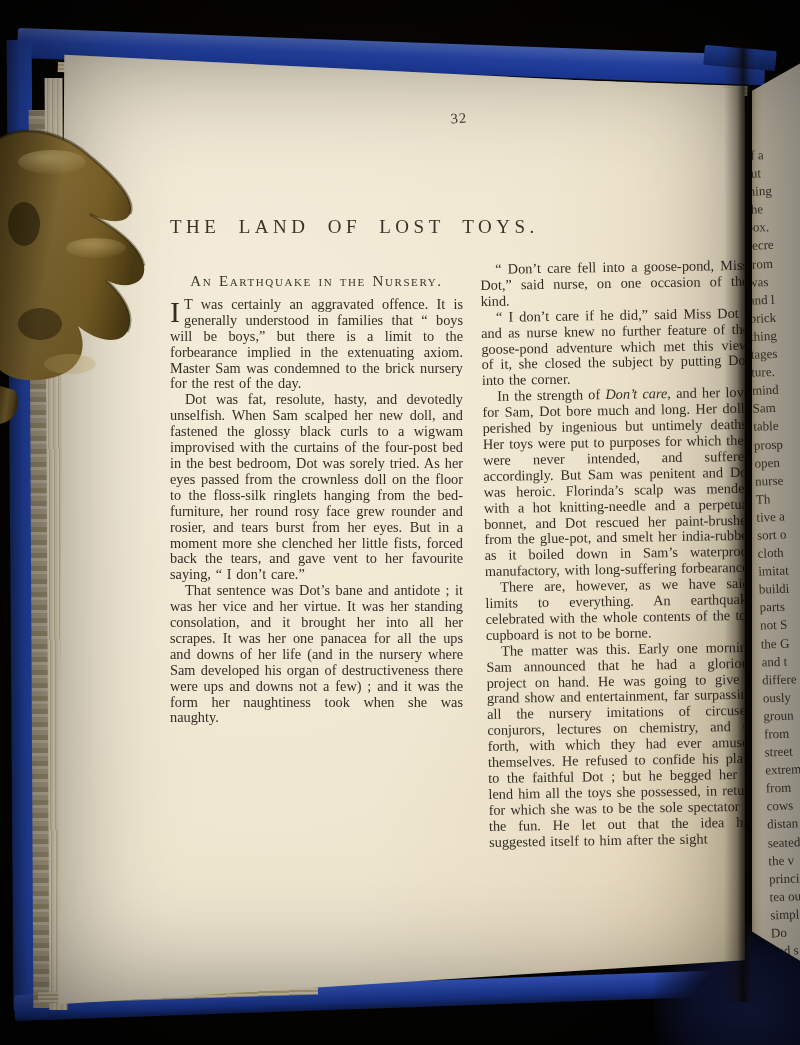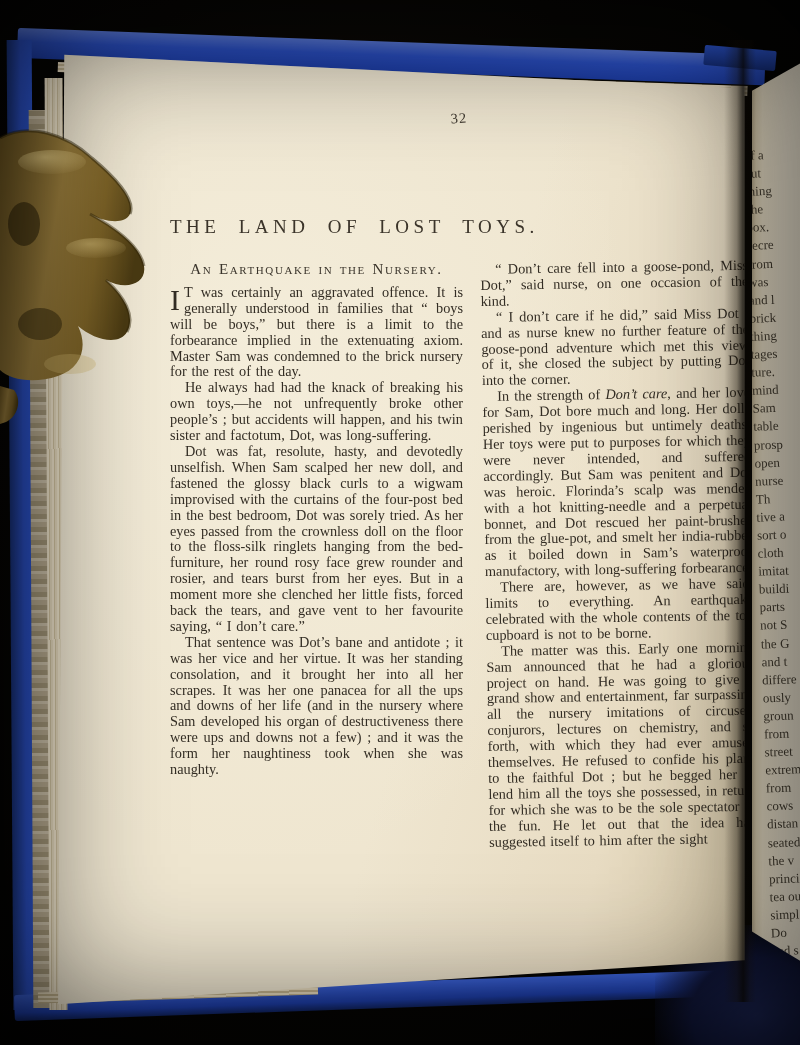--- a/index.html
+++ b/index.html
@@ -49,21 +49,21 @@
   .page-content{position:absolute;left:114px;top:52px;width:578px;color:var(--ink);}
   .pageno{position:absolute;top:6px;left:0;width:100%;text-align:center;
     font-size:14.5px;letter-spacing:1px;color:#3e382e;transform:rotate(-4deg);}
   .title{position:absolute;top:112px;left:0;width:100%;text-align:left;
     font-size:19px;letter-spacing:4.5px;word-spacing:9px;color:#3b342a;white-space:nowrap;}
   .cols{position:absolute;top:158px;left:0;width:100%;display:flex;gap:17px;}
   .col{font-size:14.3px;line-height:15.9px;text-align:justify;word-spacing:1.2px;}
   .col-left{width:293px;}
   .col-right{width:268px;transform:rotate(-0.9deg);transform-origin:0 0;}
   .heading{font-size:15px;font-weight:normal;font-variant:small-caps;
-    letter-spacing:1.6px;text-align:center;margin:0 0 7px 0;color:#3a342b;}
+    letter-spacing:1.6px;text-align:center;margin:12px 0 7px 0;color:#3a342b;}
   .para{margin:0;}
   .indent{text-indent:15px;}
   .dropcap{float:left;font-size:30px;line-height:27px;padding:1px 4px 0 0;}
   em{}
   
   .sliver{position:absolute;left:752px;top:58px;width:48px;height:910px;
     clip-path:polygon(0 3.6%,100% 0.6%,100% 99.2%,0 96%);
     background:linear-gradient(90deg,#cdbf9f 0,#e8dec6 22%,#f2e9d5 70%,#f6eeda 100%);}
   .frag-col{position:absolute;left:6px;top:88px;transform:rotate(-2deg);
     font-size:13px;line-height:18.1px;color:#443d30;white-space:nowrap;}
@@ -93,21 +93,20 @@
   <div class="page-bottom-edge"></div>
 
   <div class="page-main">
     <div class="page-content">
       <div class="pageno">32</div>
       <div class="title">THE LAND OF LOST TOYS.</div>
       <div class="cols">
         <div class="col col-left">
           <h3 class="heading">An Earthquake in the Nursery.</h3>
           <p class="para"><span class="dropcap">I</span><span>T was certainly an aggravated offence. It is generally understood in families that “ boys will be boys,” but there is a limit to the forbearance implied in the extenuating axiom. Master Sam was condemned to the brick nursery for the rest of the day.</span></p>
-          <p class="para indent">He always had had the knack of breaking his own toys,—he not unfrequently broke other people’s ; but accidents will happen, and his twin sister and factotum, Dot, was long-suffering.</p>
           <p class="para indent">Dot was fat, resolute, hasty, and devotedly unselfish. When Sam scalped her new doll, and fastened the glossy black curls to a wigwam improvised with the curtains of the four-post bed in the best bedroom, Dot was sorely tried. As her eyes passed from the crownless doll on the floor to the floss-silk ringlets hanging from the bed-furniture, her round rosy face grew rounder and rosier, and tears burst from her eyes. But in a moment more she clenched her little fists, forced back the tears, and gave vent to her favourite saying, “ I don’t care.”</p>
           <p class="para indent">That sentence was Dot’s bane and antidote ; it was her vice and her virtue. It was her standing consolation, and it brought her into all her scrapes. It was her one panacea for all the ups and downs of her life (and in the nursery where Sam developed his organ of destructiveness there were ups and downs not a few) ; and it was the form her naughtiness took when she was naughty.</p>
         </div>
         <div class="col col-right">
           <p class="para indent">“ Don’t care fell into a goose-pond, Miss Dot,” said nurse, on one occasion of the kind.</p>
           <p class="para indent">“ I don’t care if he did,” said Miss Dot ; and as nurse knew no further feature of the goose-pond adventure which met this view of it, she closed the subject by putting Dot into the corner.</p>
           <p class="para indent"><span>In the strength of </span><em>Don’t care</em><span>, and her love for Sam, Dot bore much and long. Her dolls perished by ingenious but untimely deaths. Her toys were put to purposes for which they were never intended, and suffered accordingly. But Sam was penitent and Dot was heroic. Florinda’s scalp was mended with a hot knitting-needle and a perpetual bonnet, and Dot rescued her paint-brushes from the glue-pot, and smelt her india-rubber as it boiled down in Sam’s waterproof manufactory, with long-suffering forbearance.</span></p>
           <p class="para indent">There are, however, as we have said, limits to everything. An earthquake celebrated with the whole contents of the toy cupboard is not to be borne.</p>
           <p class="para indent">The matter was this. Early one morning Sam announced that he had a glorious project on hand. He was going to give a grand show and entertainment, far surpassing all the nursery imitations of circuses, conjurors, lectures on chemistry, and so forth, with which they had ever amused themselves. He refused to confide his plans to the faithful Dot ; but he begged her to lend him all the toys she possessed, in return for which she was to be the sole spectator of the fun. He let out that the idea had suggested itself to him after the sight</p>
         </div>

